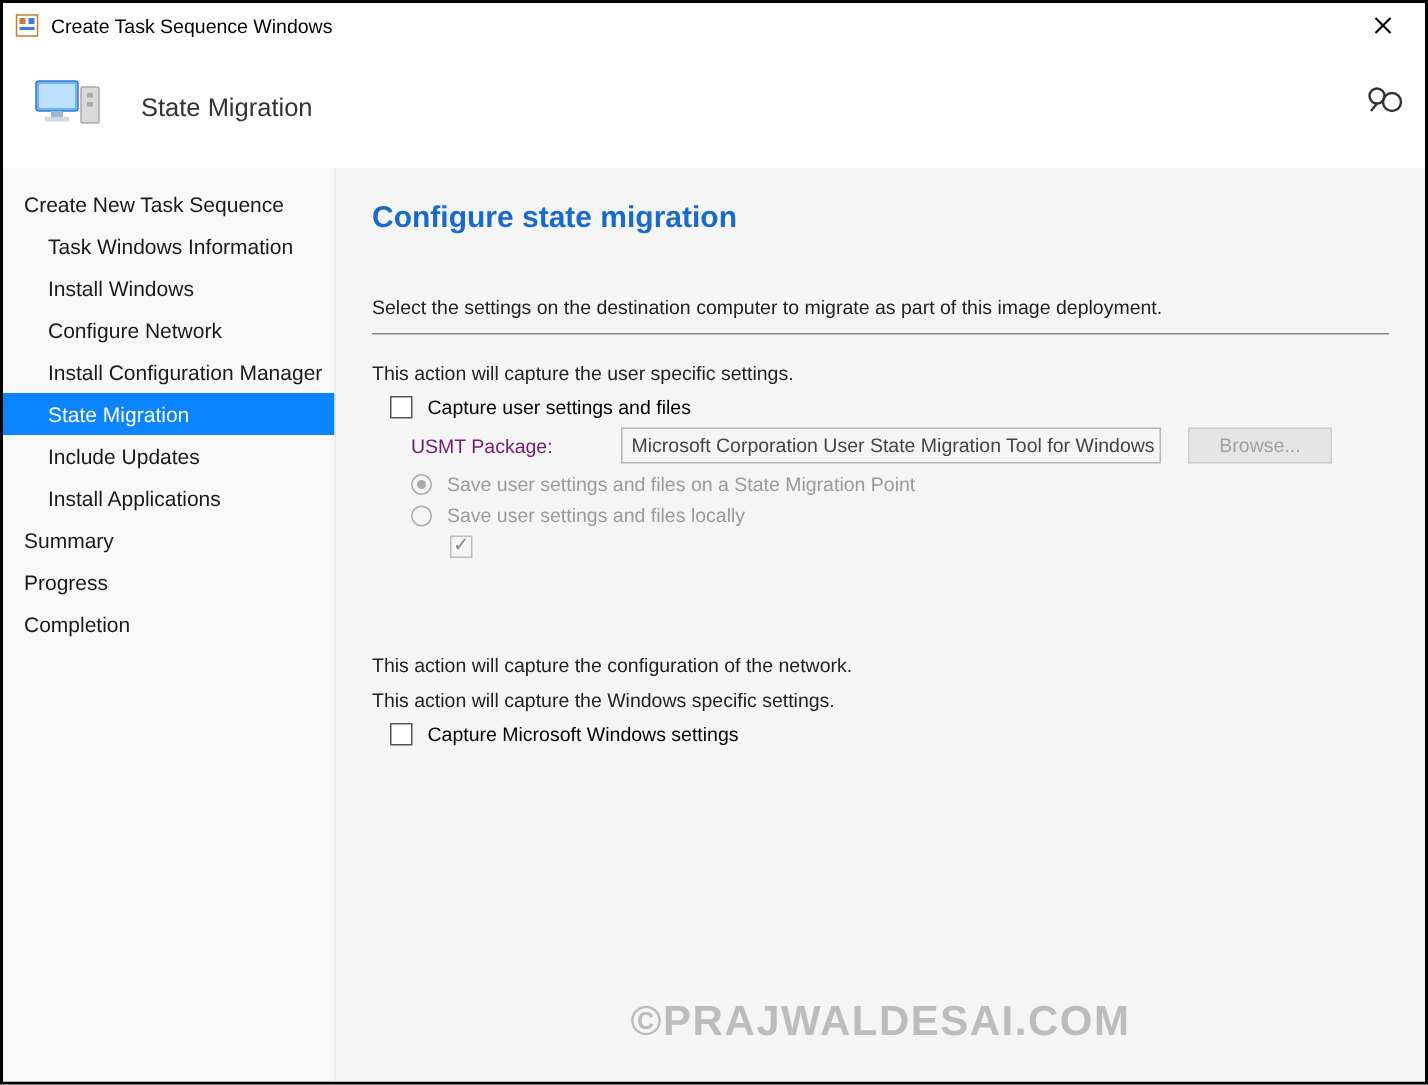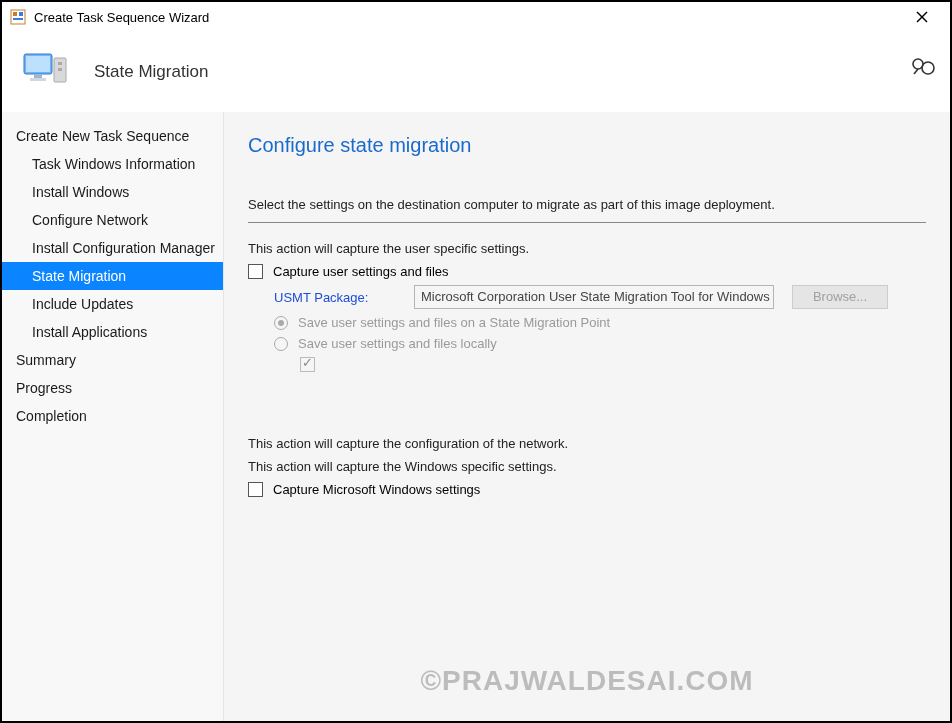--- a/index.html
+++ b/index.html
@@ -92,21 +92,21 @@
     color: #fff;
   }
   .main {
     flex: 1;
     padding: 22px 24px 12px 24px;
     background: #f5f5f5;
     position: relative;
   }
   .main h1 {
     font-size: 20px;
-    font-weight: 400;
+    font-weight: 700;
     color: #1a6acc;
     margin: 0 0 40px 0;
   }
   .intro {
     font-size: 13px;
     color: #222;
     margin-bottom: 10px;
     padding-right: 10px;
   }
   .hr {
@@ -114,21 +114,21 @@
     border-top: 1px solid #888;
     margin: 6px 0 18px 0;
   }
   .section-text {
     margin: 8px 0 8px 0;
     color: #222;
   }
   .row {
     display: flex;
     align-items: center;
-    margin: 6px 0;
+    margin: 6px 12px;
   }
   .checkbox {
     width: 15px; height: 15px;
     border: 1px solid #555;
     background: #fff;
     margin-right: 10px;
     flex-shrink: 0;
     position: relative;
   }
   .checkbox.disabled {
@@ -156,21 +156,21 @@
     top: 3px; left: 3px;
     width: 6px; height: 6px;
     border-radius: 50%;
     background: #aaa;
   }
   .indent1 { margin-left: 26px; }
   .indent2 { margin-left: 52px; }
   .disabled-text { color: #9a9a9a; }
   .label-col {
     width: 140px;
-    color: #1d4ed8;
+    color: #701a75;
   }
   .text-input {
     width: 360px;
     height: 24px;
     border: 1px solid #b5b5b5;
     background: #f5f5f5;
     padding: 1px 6px;
     font-size: 13px;
     color: #444;
     white-space: nowrap;
@@ -208,21 +208,21 @@
 
   <div class="titlebar">
     <span class="app-icon">
       <svg viewBox="0 0 16 16" width="16" height="16">
         <rect x="1" y="1" width="14" height="14" fill="#fff" stroke="#c77d2b" stroke-width="1"></rect>
         <rect x="3" y="3" width="4" height="4" fill="#c77d2b"></rect>
         <rect x="9" y="3" width="4" height="4" fill="#3b7dd8"></rect>
         <rect x="3" y="9" width="10" height="2" fill="#3b7dd8"></rect>
       </svg>
     </span>
-    <span class="title">Create Task Sequence Wizard</span>
+    <span class="title">Create Task Sequence Windows</span>
     <div class="close">
       <svg viewBox="0 0 12 12" width="12" height="12">
         <line x1="1" y1="1" x2="11" y2="11" stroke="#000" stroke-width="1.4"></line>
         <line x1="11" y1="1" x2="1" y2="11" stroke="#000" stroke-width="1.4"></line>
       </svg>
     </div>
   </div>
 
   <div class="header">
     <span class="big-icon">

